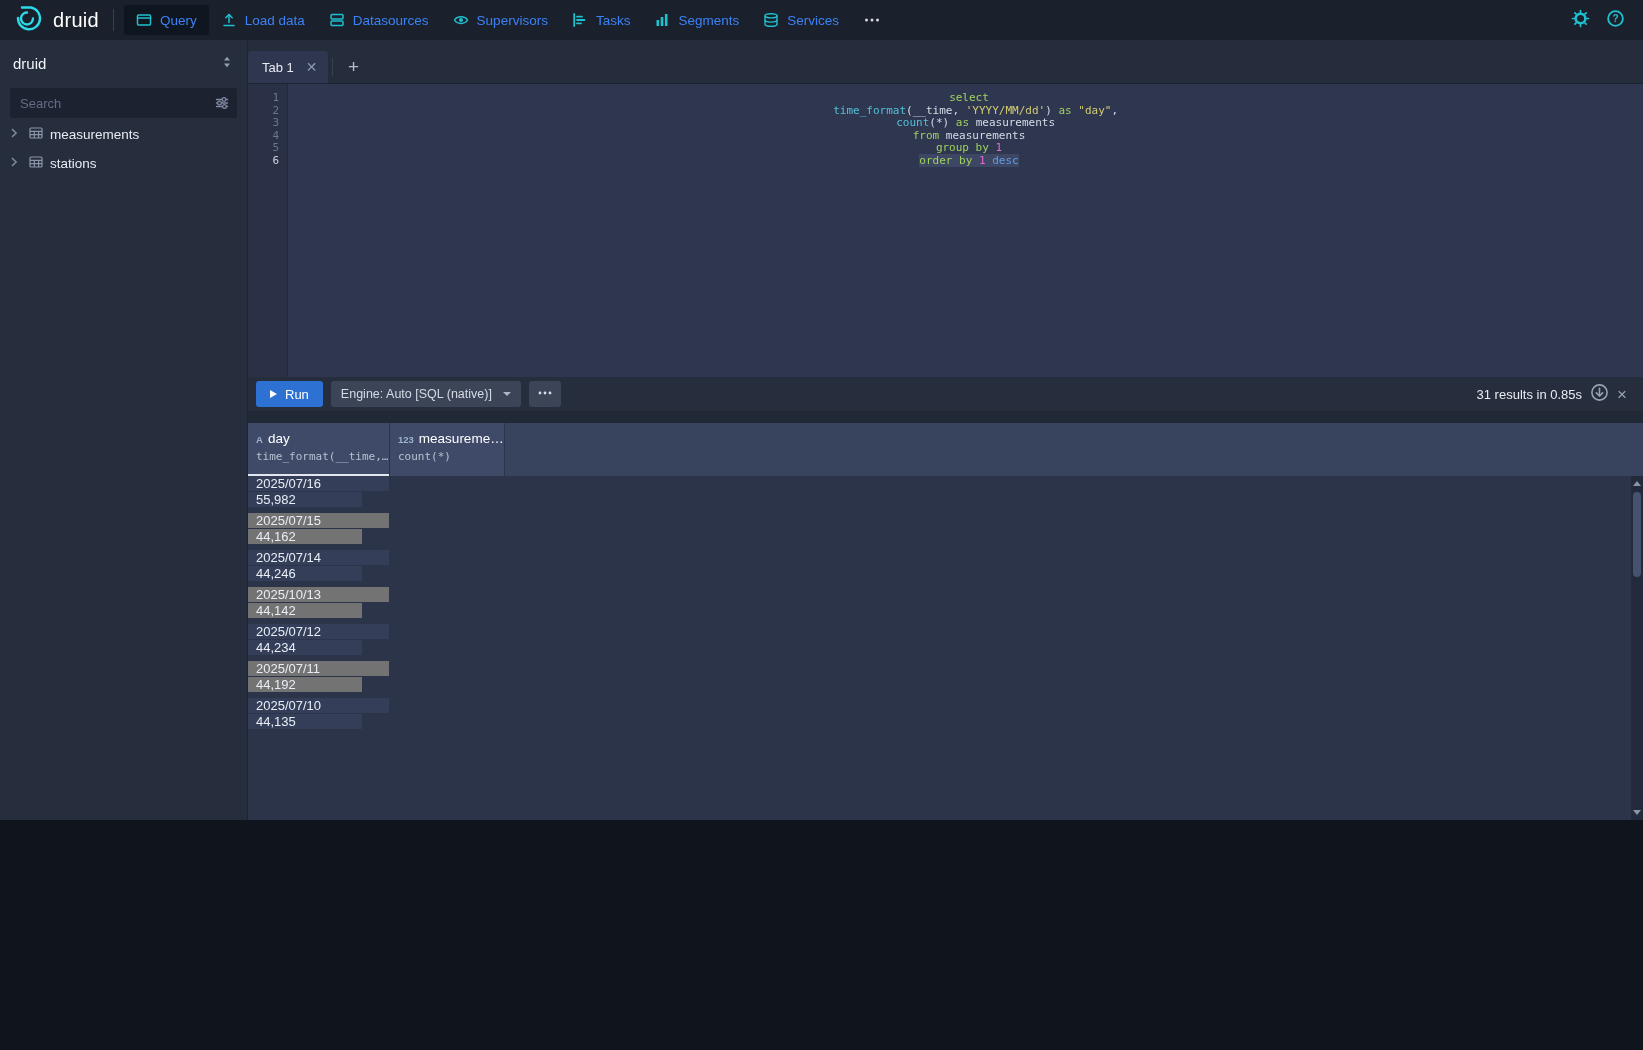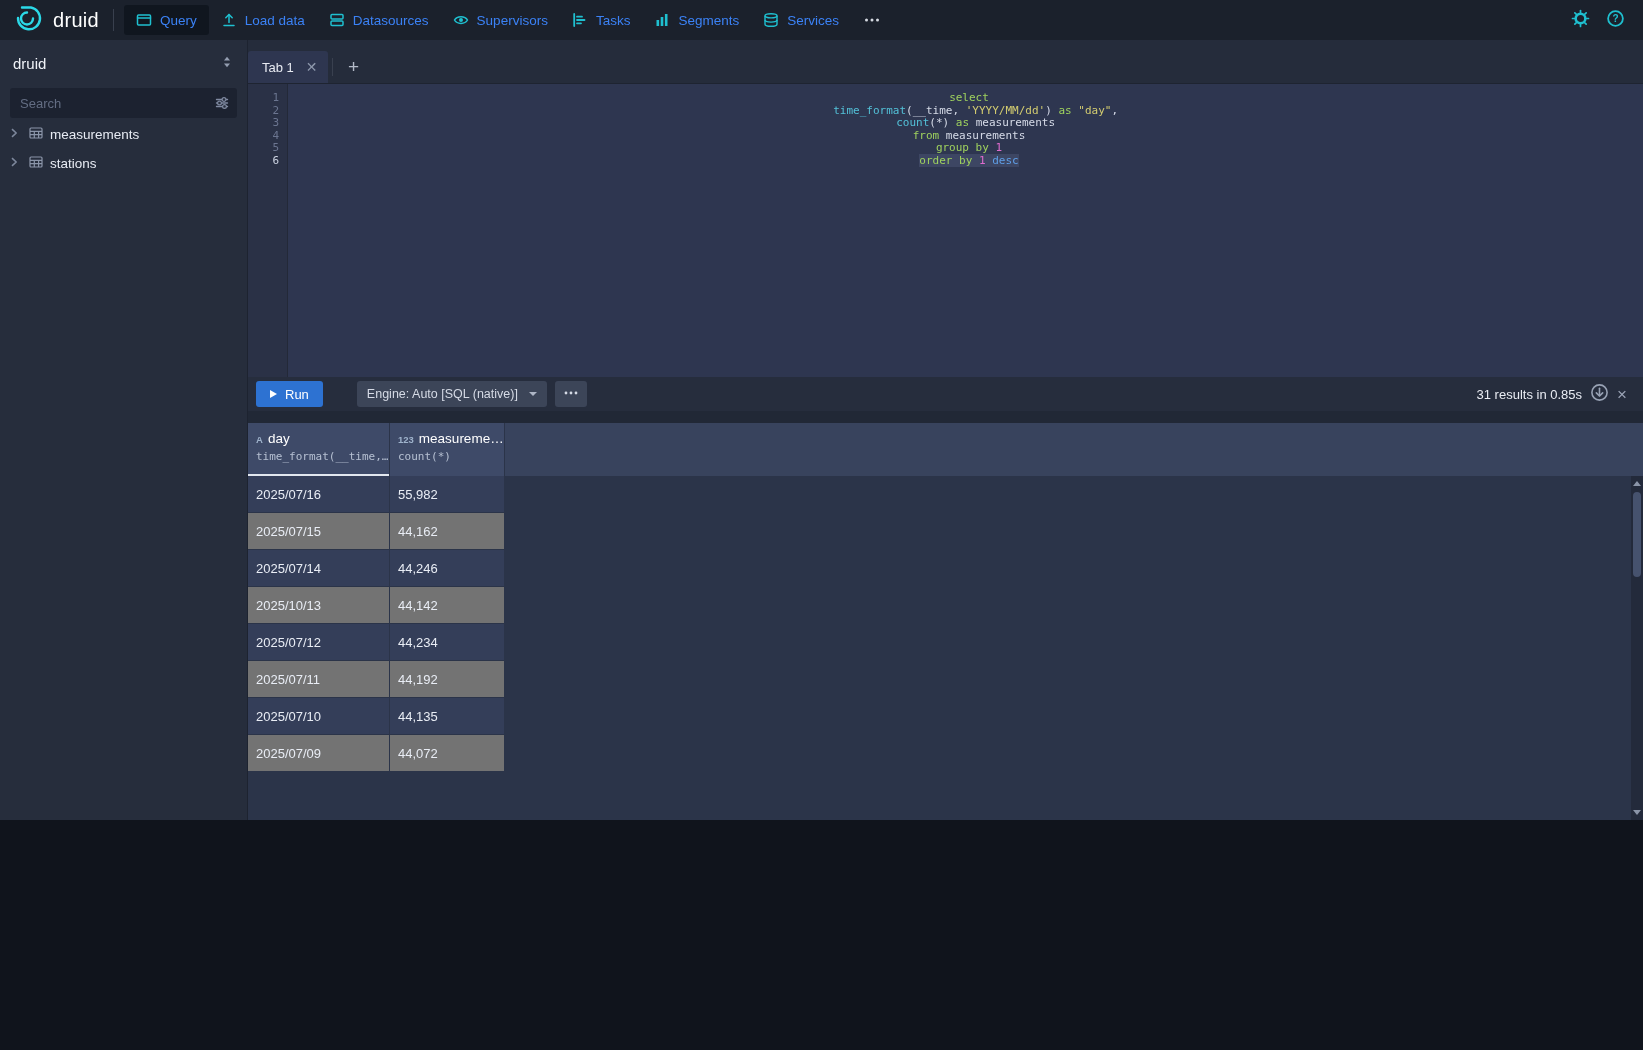--- a/index.html
+++ b/index.html
@@ -67,40 +67,40 @@
   
   .runbar { height:34px; background:#262d3d; display:flex; align-items:center;
             padding:0 16px 0 8px; gap:8px; }
   .run-btn { height:26px; padding:0 14px; background:#2d72d2; color:#fff; border:none;
              border-radius:3px; font-size:13px; font-family:inherit; display:flex;
              align-items:center; gap:8px; cursor:pointer; }
   .play { width:0; height:0; border-left:7px solid #fff; border-top:4.5px solid transparent;
           border-bottom:4.5px solid transparent; }
   .engine-btn { height:26px; padding:0 10px; background:#3c4558; color:#d5dae5; border:none;
                 border-radius:3px; font-size:12.5px; font-family:inherit; display:flex;
-                align-items:center; gap:11px; cursor:pointer;margin-left:26px; }
+                align-items:center; gap:11px; cursor:pointer; }
   .caret-down { width:0; height:0; border-top:4.5px solid #aeb6c6;
                 border-left:4px solid transparent; border-right:4px solid transparent; }
   .more-btn { height:26px; width:32px; background:#3c4558; border:none; border-radius:3px;
               display:flex; align-items:center; justify-content:center; cursor:pointer; }
   .run-status { margin-left:auto; color:#e9ecf3; font-size:13px; }
   .gapstrip { height:12px; background:#212836; }
 
   
   .results { height:397px; background:#2b3449; position:relative; overflow:hidden; }
   .rheader { height:53px; display:flex; background:#38435d; }
   .hcell { padding:8px 8px 0; position:relative; background:#3e4a68;
            border-right:1px solid #2b3449; cursor:pointer; overflow:hidden; }
   .hcell.c1 { width:142px; }
   .hcell.c2 { width:115px; }
   .hmain { font-size:13.5px; color:#ffffff; display:flex; align-items:baseline; gap:5px; white-space:nowrap; }
   .tmark { font-size:9.5px; color:#9fb3cc; font-weight:bold; }
   .hsub { margin-top:4px; font:11px "DejaVu Sans Mono", monospace; color:#b6c0d2; white-space:nowrap; }
   .sortline { position:absolute; left:0; right:0; bottom:0; height:2px; background:#e2e7ef; }
-  .rrow { height:37px; display:flex; }
+  .rrow { height:37px; display:flex;flex-direction:column; }
   .cell { padding:0 8px; display:flex; align-items:center; font-size:13px; color:#e9edf5;
           border-right:1px solid #2b3449; border-bottom:1px solid #2b3449; }
   .cell.c1 { width:142px; }
   .cell.c2 { width:115px; }
   .rrow.odd  .cell { background:#343e59; }
   .rrow.even .cell { background:#737373; }
 
   .vscroll { position:absolute; top:53px; right:0; width:12px; bottom:0; background:#232a3b; }
   .sb-arrow { position:absolute; left:2px; width:0; height:0;
               border-left:4px solid transparent; border-right:4px solid transparent; }
@@ -378,24 +378,20 @@
             <div class="cell c2">44,234</div>
           </div>
           <div class="rrow even">
             <div class="cell c1">2025/07/11</div>
             <div class="cell c2">44,192</div>
           </div>
           <div class="rrow odd">
             <div class="cell c1">2025/07/10</div>
             <div class="cell c2">44,135</div>
           </div>
-          <div class="rrow even">
-            <div class="cell c1">2025/07/09</div>
-            <div class="cell c2">44,072</div>
-          </div>
         </div>
       <div class="vscroll">
         <div class="sb-arrow sb-up"></div>
         <div class="sb-thumb"></div>
         <div class="sb-arrow sb-down"></div>
       </div>
     </div>
 
   </main>
 </div>

